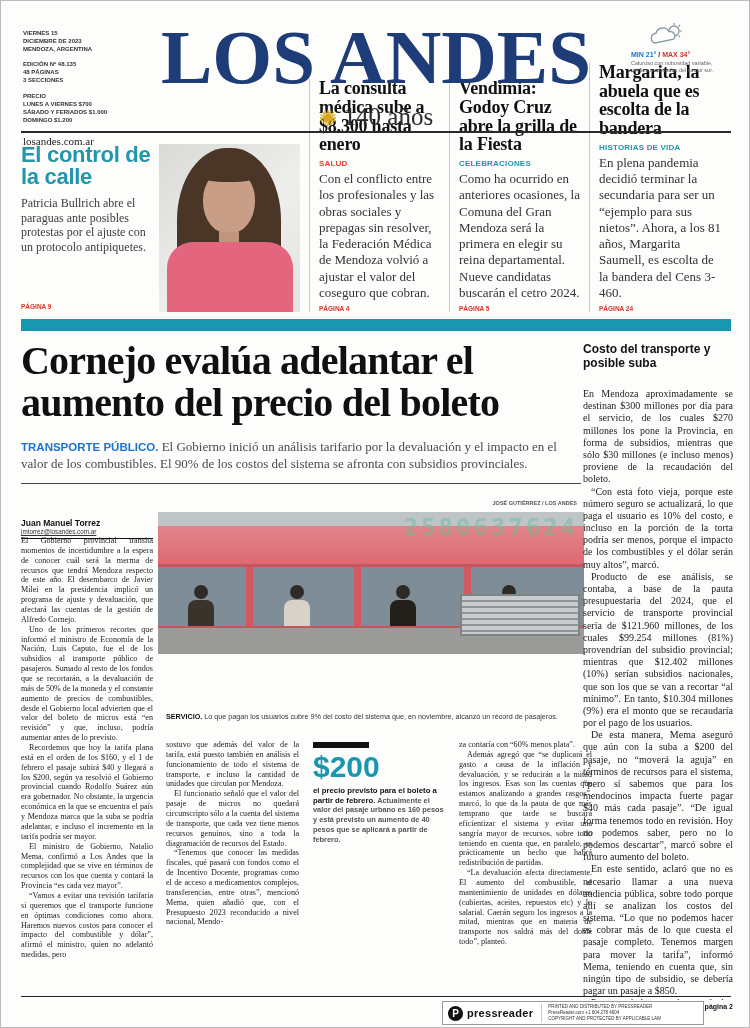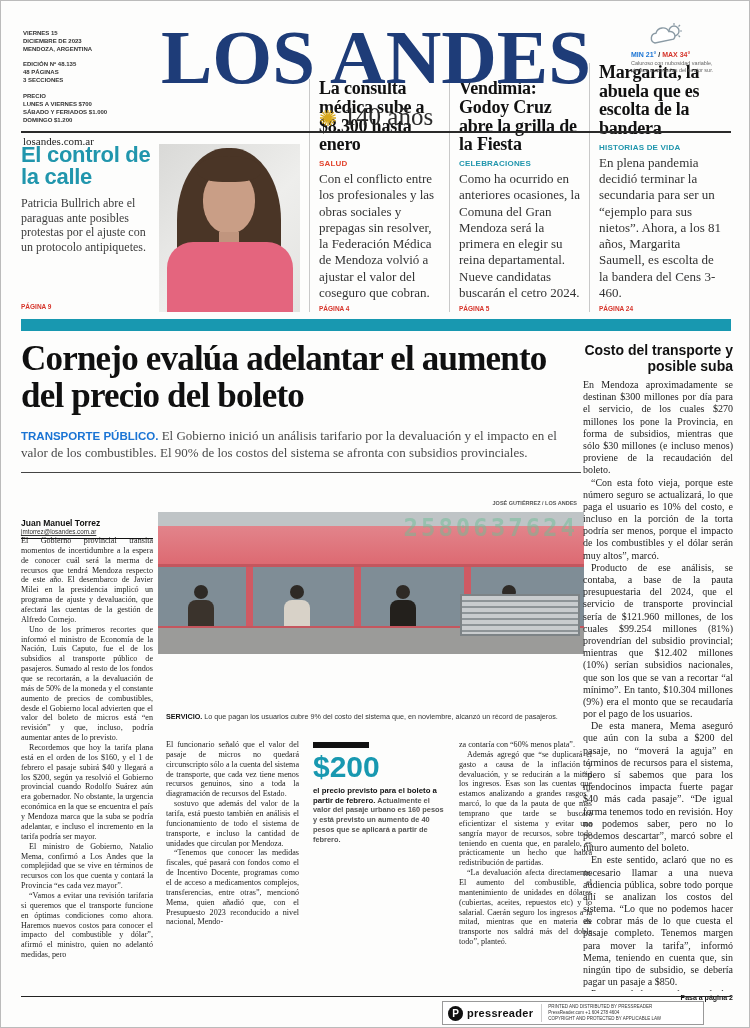--- a/index.html
+++ b/index.html
@@ -63,21 +63,21 @@
   .po-fringe { position:absolute; left:38px; top:12px; width:64px; height:26px;
     background:#4a3526; border-radius:50% 50% 40% 40%; }
   .po-body { position:absolute; left:8px; bottom:-4px; width:126px; height:74px;
     background:#e4657e; border-radius:26px 26px 0 0; }
   .po-neck { position:absolute; left:60px; bottom:66px; width:20px; height:14px;
     background:#c0957e; }
   .teal-bar { height:12px; background:#1898b0; margin-top:7px; }
 
   
   .main { position:relative; margin-top:9px; height:650px; }
-  .headline { width:560px; font-size:35px; line-height:1.06; font-weight:bold;
+  .headline { width:560px; font-size:40px; line-height:1.06; font-weight:bold;
     color:#101010; letter-spacing:-0.8px; }
   .deck { width:556px; margin-top:14px; font-size:13px; line-height:1.3; color:#4a4a4a; }
   .deck .kick { font-family:"Liberation Sans", sans-serif; font-weight:bold;
     color:#1a74d4; font-size:11.5px; }
   .deck-rule { width:560px; border-top:1px solid #444; margin-top:10px; }
   .photocredit { position:absolute; left:380px; top:160px; width:176px; text-align:right;
     font-family:"Liberation Sans", sans-serif; font-size:5.5px; font-weight:bold; color:#555; }
 
   .byline { position:absolute; left:0; top:178px; width:132px;
     border-bottom:1.5px solid #111; padding-bottom:3px;
@@ -125,22 +125,22 @@
   
   .stat { position:absolute; left:292px; top:402px; width:133px;
     font-family:"Liberation Sans", sans-serif; }
   .stat-bar { width:56px; height:6px; background:#111; margin-bottom:4px; }
   .stat-val { font-size:30px; font-weight:bold; color:#1898b0; line-height:1; }
   .stat-label { font-size:7.8px; font-weight:bold; color:#111; margin-top:4px; line-height:1.25; }
   .stat-note { font-size:7.4px; color:#555; line-height:1.3; display:inline; }
 
   
   .sidebar { position:absolute; left:562px; top:2px; width:150px; }
-  .sb-title { font-family:"Liberation Sans", sans-serif; font-size:14px; font-weight:bold;
-    color:#111; margin-bottom:5px;text-align:right; }
+  .sb-title { font-family:"Liberation Sans", sans-serif; font-size:12px; font-weight:bold;
+    color:#111; margin-bottom:18px; }
   .sb-text { font-size:10px; line-height:1.22; text-align:justify; color:#1c1c1c;
     height:612px; overflow:hidden; }
   .sb-text p { text-indent:8px; }
   .sb-text p:first-child { text-indent:0; }
   .sb-cont { font-family:"Liberation Sans", sans-serif; font-size:7px; font-weight:bold;
     color:#111; text-align:right; margin-top:3px; }
 
   
   .footrule { position:absolute; left:20px; right:18px; top:995px; border-top:1.5px solid #222; }
   .pressreader { position:absolute; right:45px; top:1000px; width:262px; height:24px;
@@ -298,22 +298,22 @@
         </div>
         <div class="road"></div>
         <div class="truckgrill"></div>
         <div class="watermark">2580637624</div>
       </div>
       <div class="caption">
         <b>SERVICIO.</b><span> Lo que pagan los usuarios cubre 9% del costo del sistema que, en noviembre, alcanzó un récord de pasajeros.</span>
       </div>
 
       <div class="coltext col2">
+        <p>sostuvo que además del valor de la tarifa, está puesto también en análisis el funcionamiento de todo el sistema de transporte, e incluso la cantidad de unidades que circulan por Mendoza.</p>
         <p>El funcionario señaló que el valor del pasaje de micros no quedará circunscripto sólo a la cuenta del sistema de transporte, que cada vez tiene menos recursos genuinos, sino a toda la diagramación de recursos del Estado.</p>
-        <p>sostuvo que además del valor de la tarifa, está puesto también en análisis el funcionamiento de todo el sistema de transporte, e incluso la cantidad de unidades que circulan por Mendoza.</p>
         <p>“Tenemos que conocer las medidas fiscales, qué pasará con fondos como el de Incentivo Docente, programas como el de acceso a medicamentos complejos, transferencias, entre otras”, mencionó Mema, quien añadió que, con el Presupuesto 2023 reconducido a nivel nacional, Mendo-</p>
       </div>
 
       <div class="stat">
         <div class="stat-bar"></div>
         <div class="stat-val">$200</div>
         <div class="stat-label">
           <span>el precio previsto para el boleto a partir de febrero.</span><span class="stat-note"> Actualmente el valor del pasaje urbano es 160 pesos y está previsto un aumento de 40 pesos que se aplicará a partir de febrero.</span>
         </div>
       </div>

